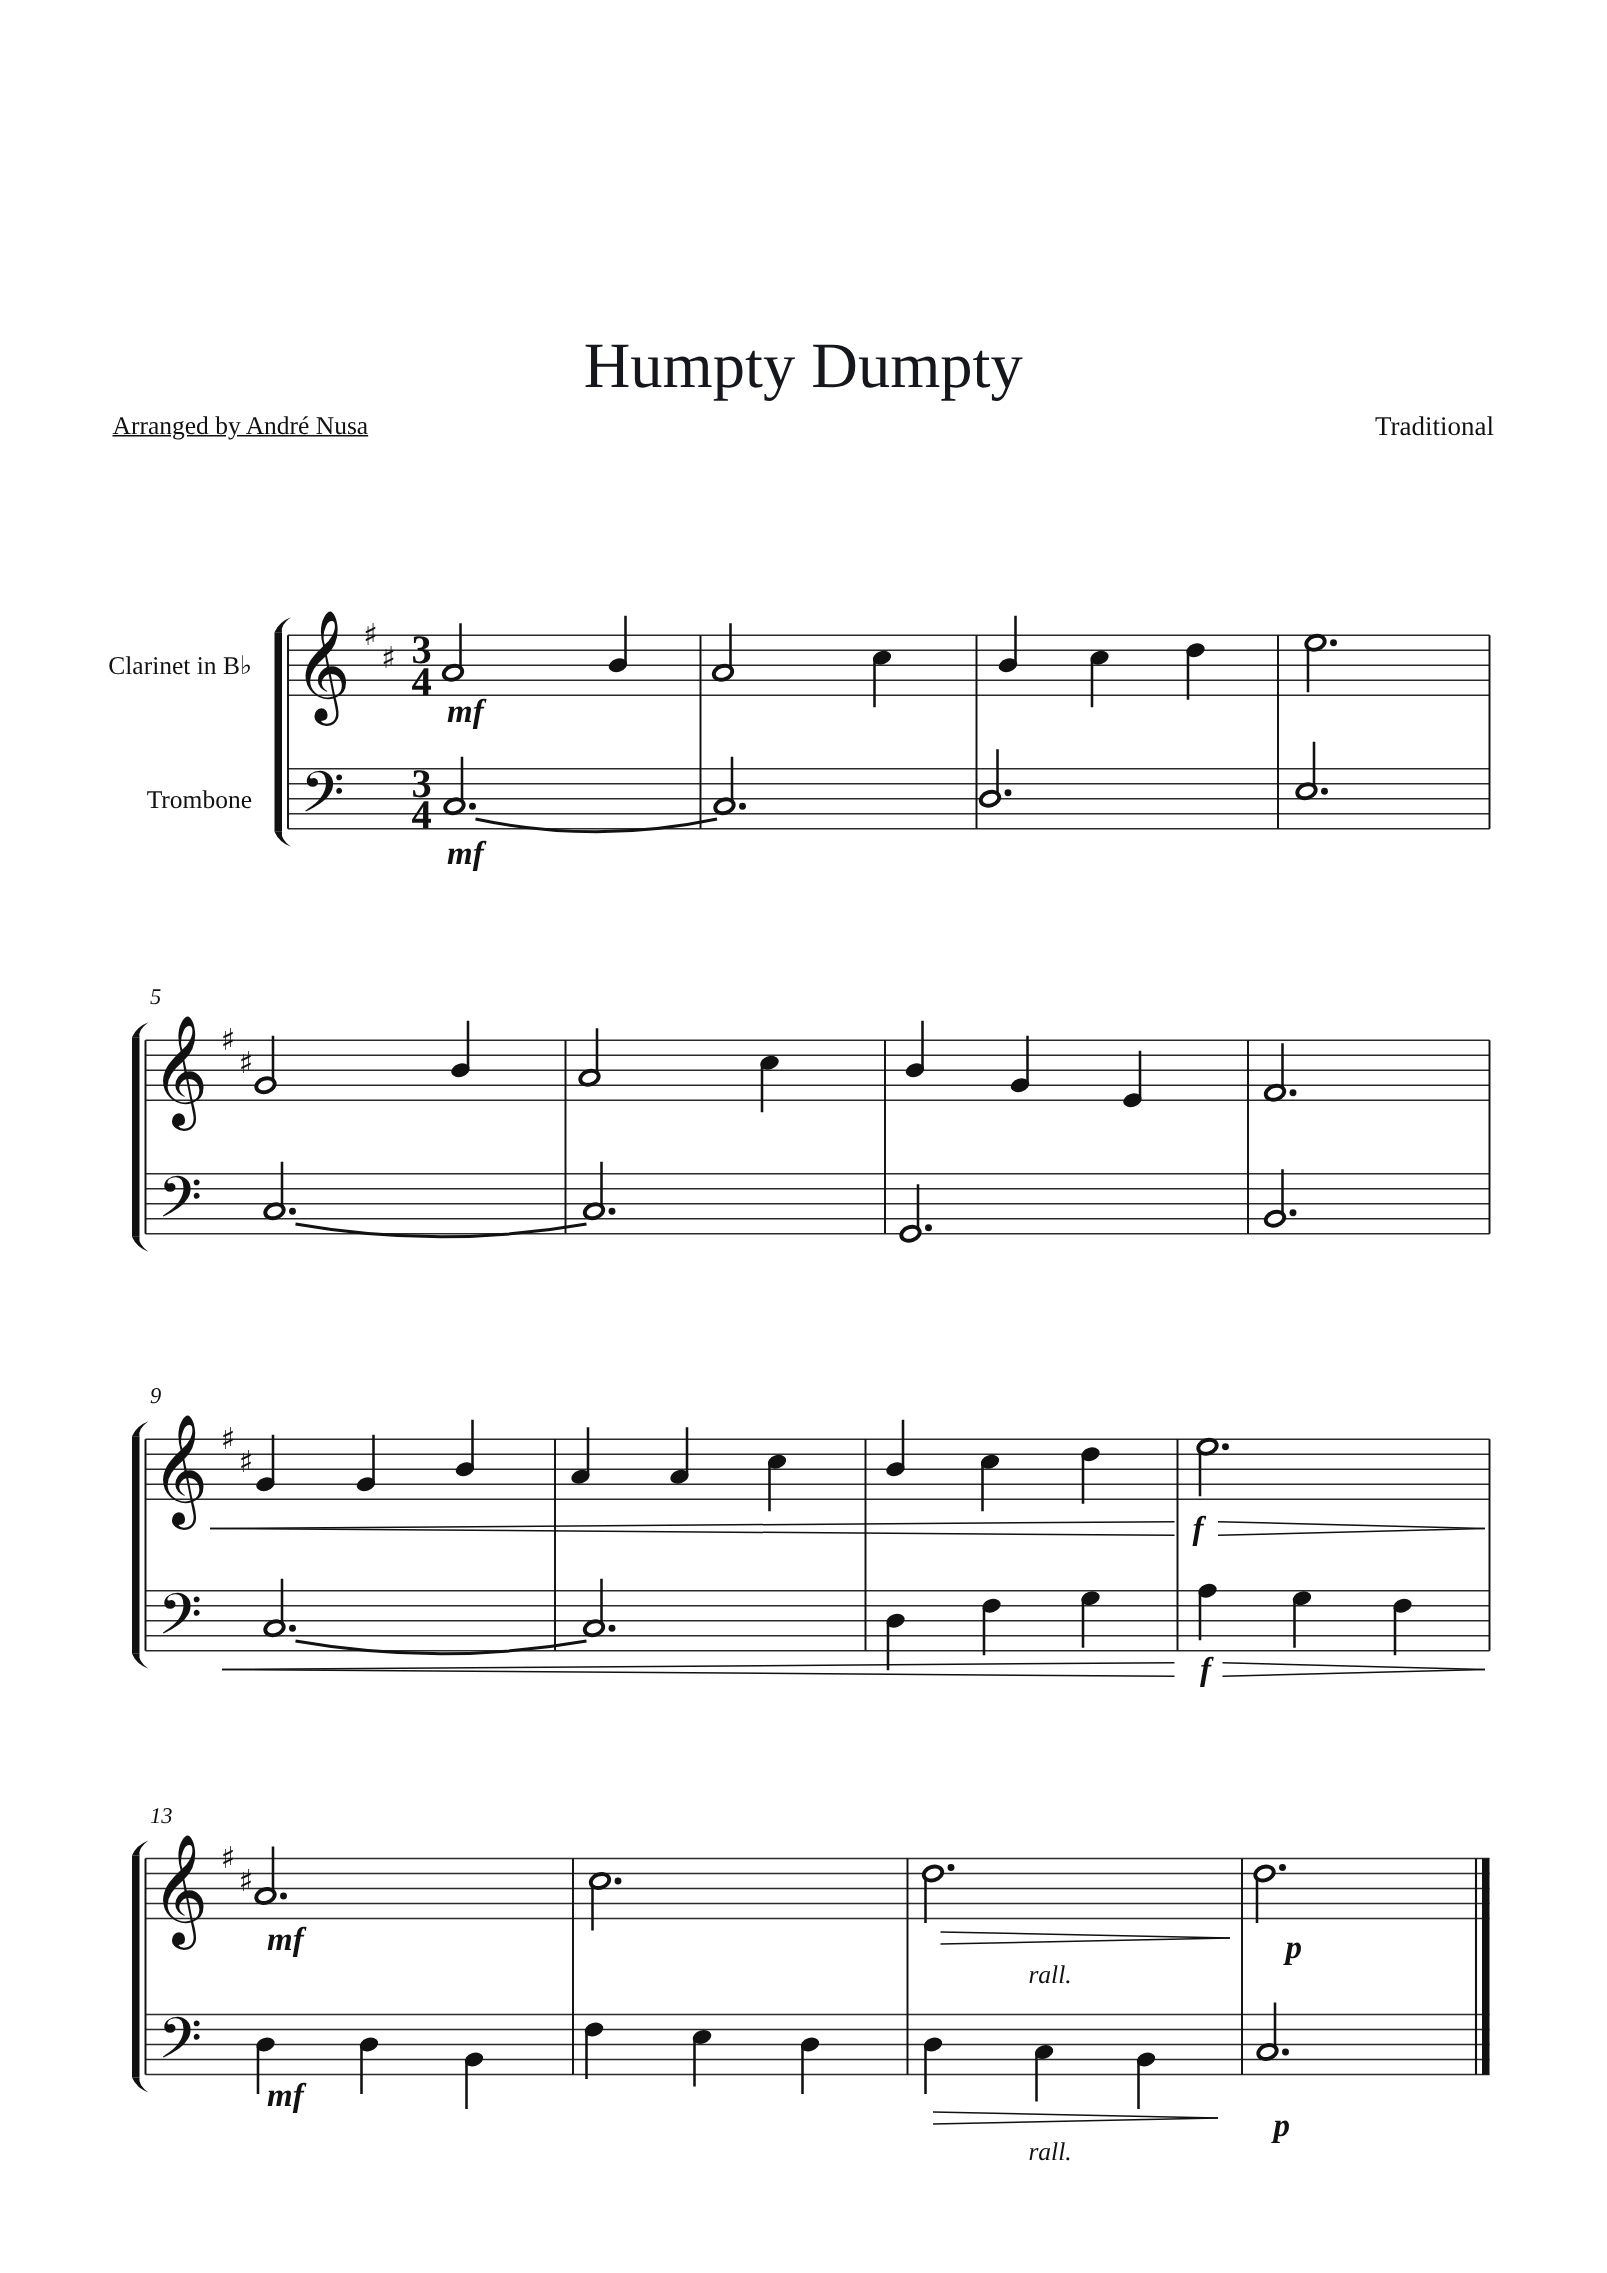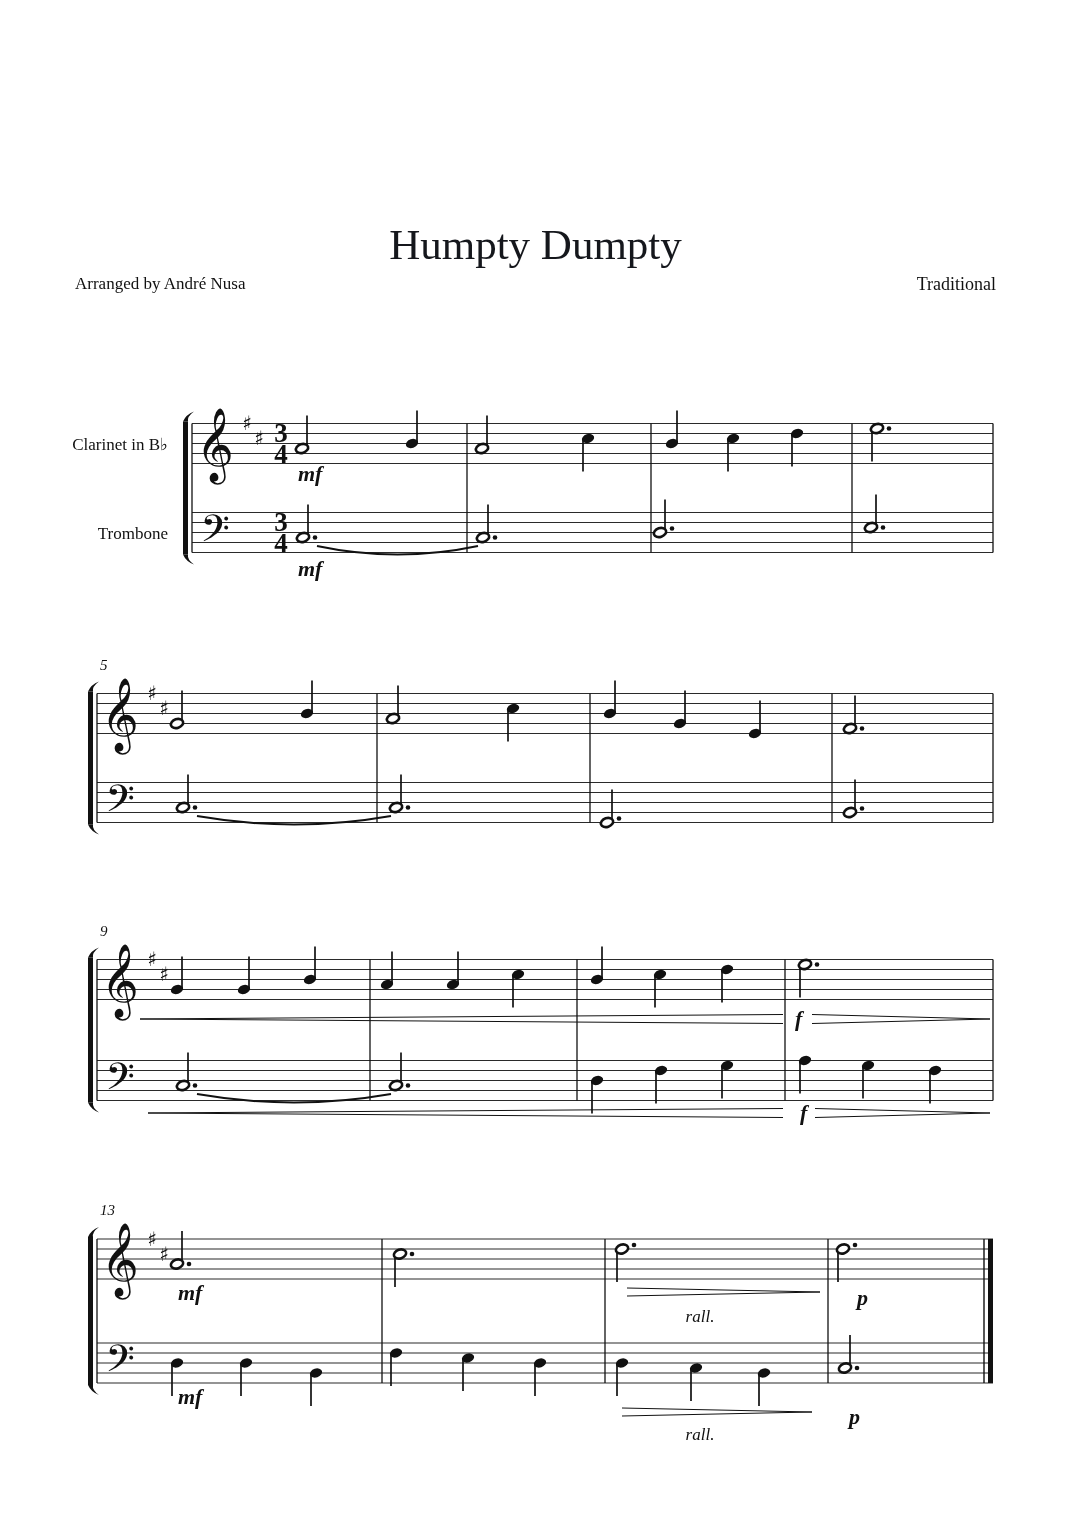--- a/index.html
+++ b/index.html
@@ -1,19 +1,19 @@
 <!DOCTYPE html>
 <html><head>
 <meta charset="utf-8">
 <style>
   html,body{margin:0;padding:0;background:#ffffff;}
   body{width:1071px;height:1515px;position:relative;font-family:"Liberation Serif","DejaVu Serif",serif;color:#111;}
   .hdr{position:absolute;white-space:nowrap;}
   #title{top:188px;left:0;width:1071px;text-align:center;font-size:43px;color:#15171c;margin-top:32px;}
-  #arranger{top:274px;left:75px;font-size:17px;}
+  #arranger{top:274px;left:75px;font-size:17px;text-decoration:underline;}
   #credit{top:274px;right:75px;font-size:18px;}
   svg text{user-select:none;}
 </style>
 </head>
 <body>
 
 <div class="hdr" id="title">Humpty Dumpty</div>
 <div class="hdr" id="arranger">Arranged by André Nusa</div>
 <div class="hdr" id="credit">Traditional</div>
 

